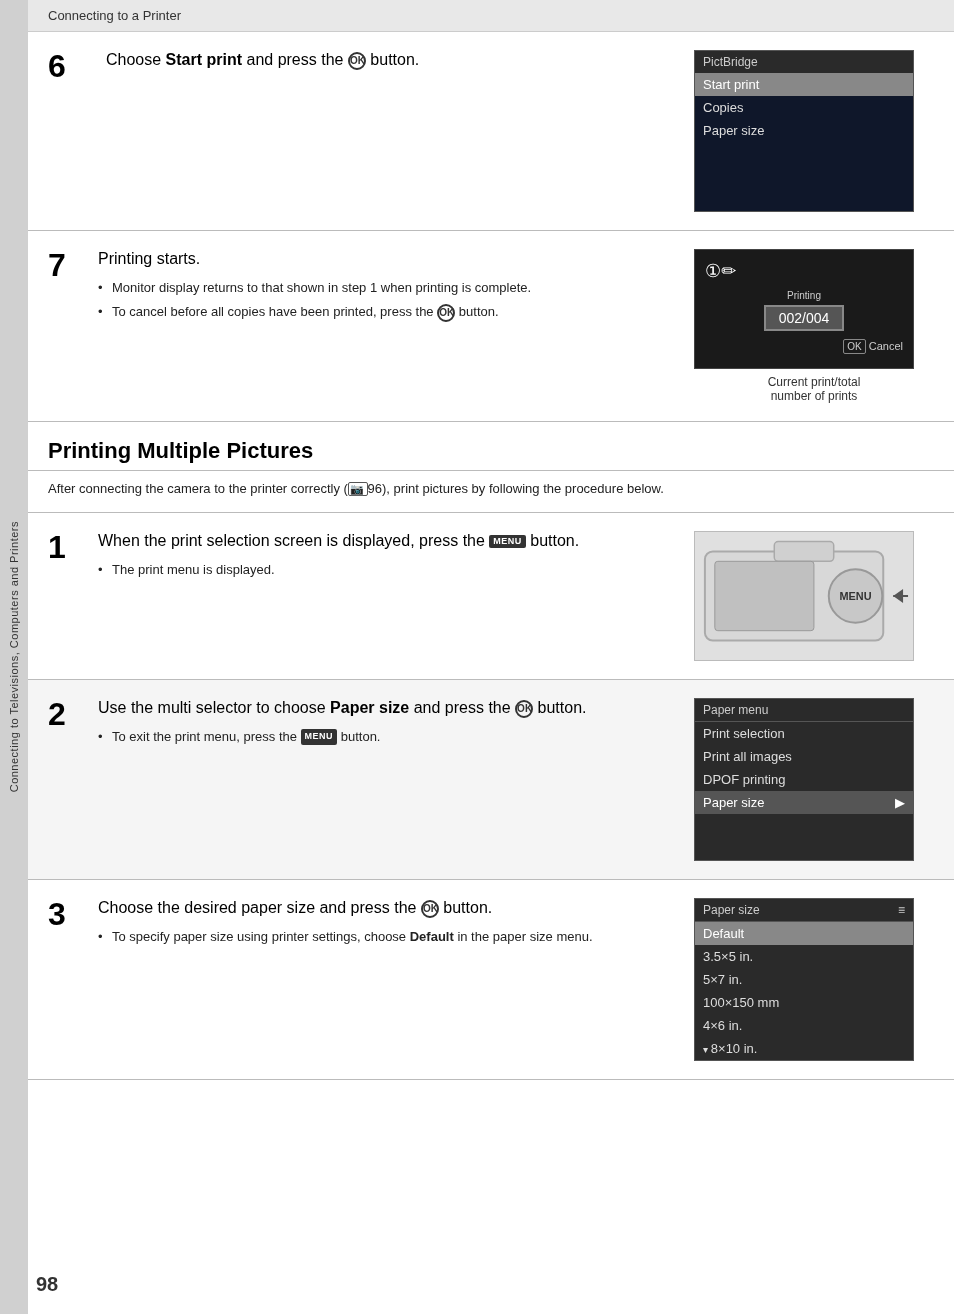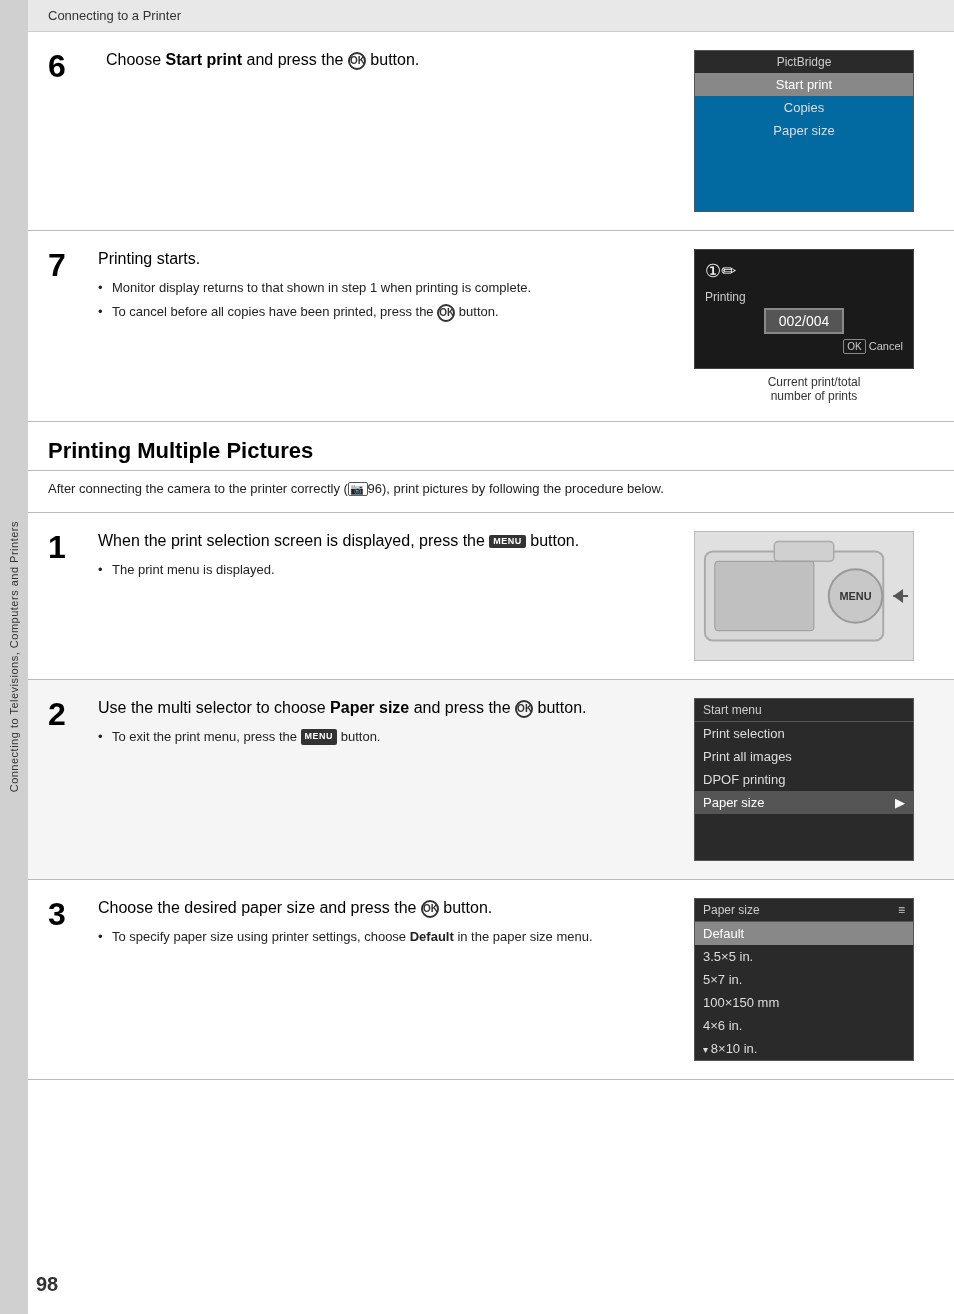--- a/index.html
+++ b/index.html
@@ -94,27 +94,26 @@
       position: relative;
       line-height: 1.5;
     }
     .bullet-list li::before {
       content: "•";
       position: absolute;
       left: 0;
     }
     
     .pictbridge-box {
-      background: #0369a1;
+      background: #0f172a;
       border: 1px solid #555;
       width: 220px;
       font-size: 13px;
       color: #ddd;
       overflow: hidden;
-      text-align: center;
     }
     .pictbridge-header {
       background: #2a2a2a;
       padding: 4px 8px;
       color: #ccc;
       font-size: 12px;
     }
     .pictbridge-item {
       padding: 4px 8px;
       color: #ddd;
@@ -132,23 +131,23 @@
       color: #fff;
       position: relative;
       min-height: 120px;
     }
     .printing-icons {
       font-size: 18px;
       color: #fff;
       margin-bottom: 8px;
     }
     .printing-label {
-      font-size: 12px;
+      font-size: 10px;
       color: #ccc;
-      text-align: left;
+      text-align: center;
     }
     .printing-counter-box {
       background: #555;
       border: 2px solid #888;
       color: #fff;
       font-size: 14px;
       padding: 3px 10px;
       text-align: center;
       margin: 4px auto;
       width: 80px;
@@ -401,21 +400,21 @@
         <div class="step-content" style="flex:1; padding-right:20px;">
           <div class="step-title">
             Use the multi selector to choose <b>Paper size</b> and press the <span class="ok-btn">OK</span> button.
           </div>
           <ul class="bullet-list">
             <li>To exit the print menu, press the <span class="menu-btn-inline">MENU</span> button.</li>
           </ul>
         </div>
         <div class="section-right">
           <div class="print-menu-box">
-            <div class="print-menu-header">Start menu</div>
+            <div class="print-menu-header">Paper menu</div>
             <div class="print-menu-item">Print selection</div>
             <div class="print-menu-item">Print all images</div>
             <div class="print-menu-item">DPOF printing</div>
             <div class="print-menu-item active">
               <span>Paper size</span>
                 <span>▶</span>
             </div>
             <div class="print-menu-item">&nbsp;</div>
             <div class="print-menu-item">&nbsp;</div>
           </div>

